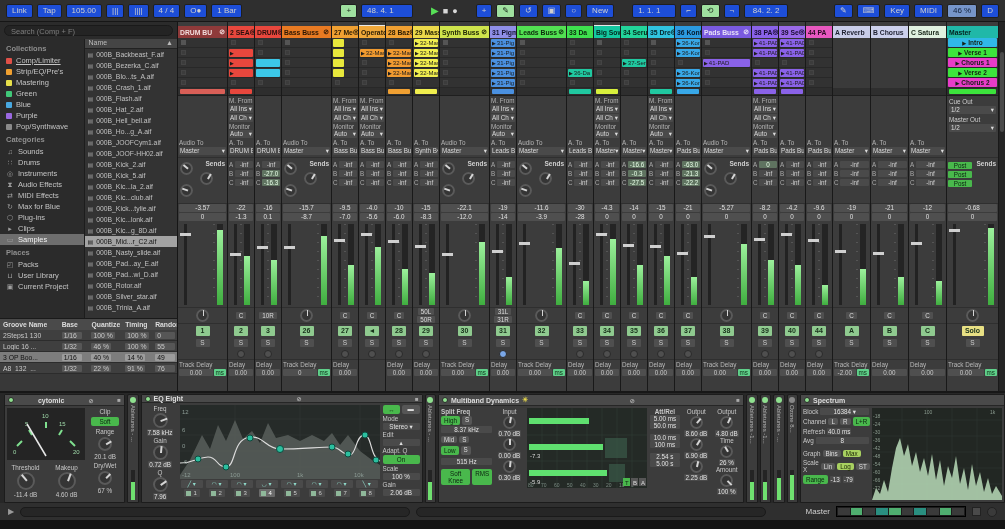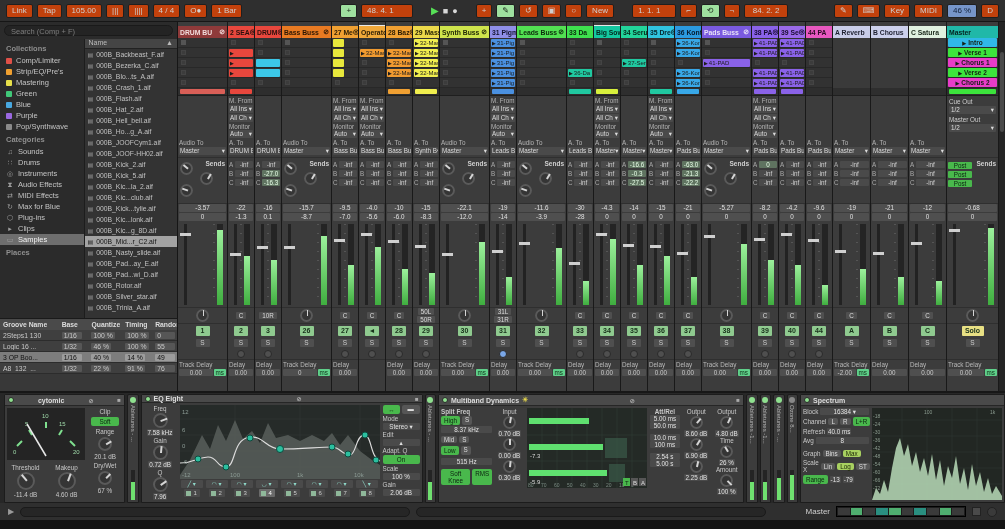--- a/index.html
+++ b/index.html
@@ -1,21 +1,21 @@
 <!DOCTYPE html>
 <html><head>
 <meta charset="utf-8">
 <style>
   * { margin:0; padding:0; box-sizing:border-box; }
   html,body { width:1005px; height:529px; overflow:hidden; background:#171717;
     font-family:"Liberation Sans", sans-serif; color:#c9c9c9; font-size:8px;
     -webkit-font-smoothing:antialiased; }
   .tb { position:absolute; left:0; top:0; width:1005px; height:22px; background:#2f2f2f;
     border-bottom:1px solid #161616; display:flex; align-items:center; gap:4px; padding:0 6px; }
-  .chip { background:#c2410c; border:1px solid #1f1f1f; border-radius:2px; padding:1px 5px;
+  .chip { background:#1d4ed8; border:1px solid #1f1f1f; border-radius:2px; padding:1px 5px;
     color:#cfcfcf; font-size:8px; line-height:10px; }
   .chip.on { background:#9fe09f; color:#1c2b1c; }
   .chip.blue { background:#7695c9; color:#10203a; }
   .sp { flex:0 0 10px; }
   .play { color:#57e057; font-size:10px; } .stopb { color:#d8d8d8; font-size:9px; } .rec { color:#d8d8d8; font-size:9px; }
   
   .sidebar { position:absolute; left:0; top:22px; width:178px; height:369px; background:#2b2b2b; border-right:1px solid #161616; }
   .search { margin:3px 4px; height:11px; background:#242424; border:1px solid #1a1a1a; border-radius:6px;
     color:#7d7d7d; font-size:7.5px; padding:1px 6px; }
   .cols { display:flex; height:288px; }
@@ -166,21 +166,21 @@
 </div>
 
 <div class="sidebar">
   <div class="search">Search (Comp + F)</div>
   <div class="cols">
     <div class="navcol">
       <div class="navhead">Collections</div>
       <div id="collections">
           <div class="navitem">
             <div class="swatch" style="background: rgb(224, 80, 72);"></div>
-            <div style="white-space: nowrap;">Comp/Limiter</div>
+            <div style="white-space: nowrap; text-decoration: underline;">Comp/Limiter</div>
           </div>
           <div class="navitem">
             <div class="swatch" style="background: rgb(240, 160, 48);"></div>
             <div style="white-space: nowrap;">Strip/EQ/Pre's</div>
           </div>
           <div class="navitem">
             <div class="swatch" style="background: rgb(232, 224, 74);"></div>
             <div style="white-space: nowrap;">Mastering</div>
           </div>
           <div class="navitem">
@@ -233,20 +233,34 @@
           <div class="navitem">
             <div class="nico">▸</div>
             <div>Clips</div>
           </div>
           <div class="navitem sel">
             <div class="nico">▭</div>
             <div>Samples</div>
           </div>
         </div>
       <div class="navhead">Places</div>
+      <div id="places">
+          <div class="navitem">
+            <div class="nico">◰</div>
+            <div>Packs</div>
+          </div>
+          <div class="navitem">
+            <div class="nico">⊔</div>
+            <div>User Library</div>
+          </div>
+          <div class="navitem">
+            <div class="nico">▣</div>
+            <div>Current Project</div>
+          </div>
+        </div>
     </div>
     <div class="filecol">
       <div class="filehead">
           <span>Name</span>
           <span>▲</span>
         </div>
       <div id="files">
           <div class="filerow">
             <div class="fico">▤</div>
             <div>000B_Backbeast_F.aif</div>

